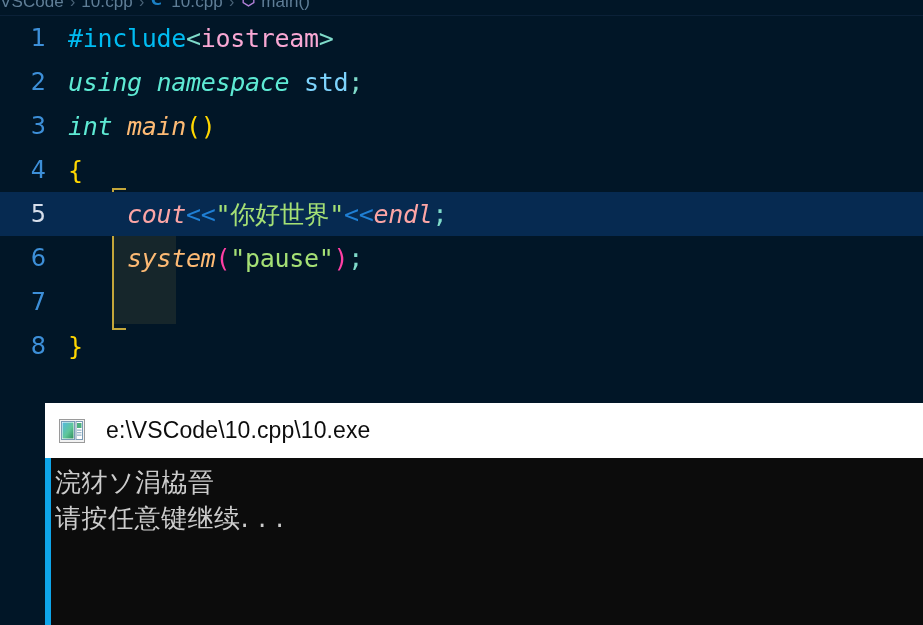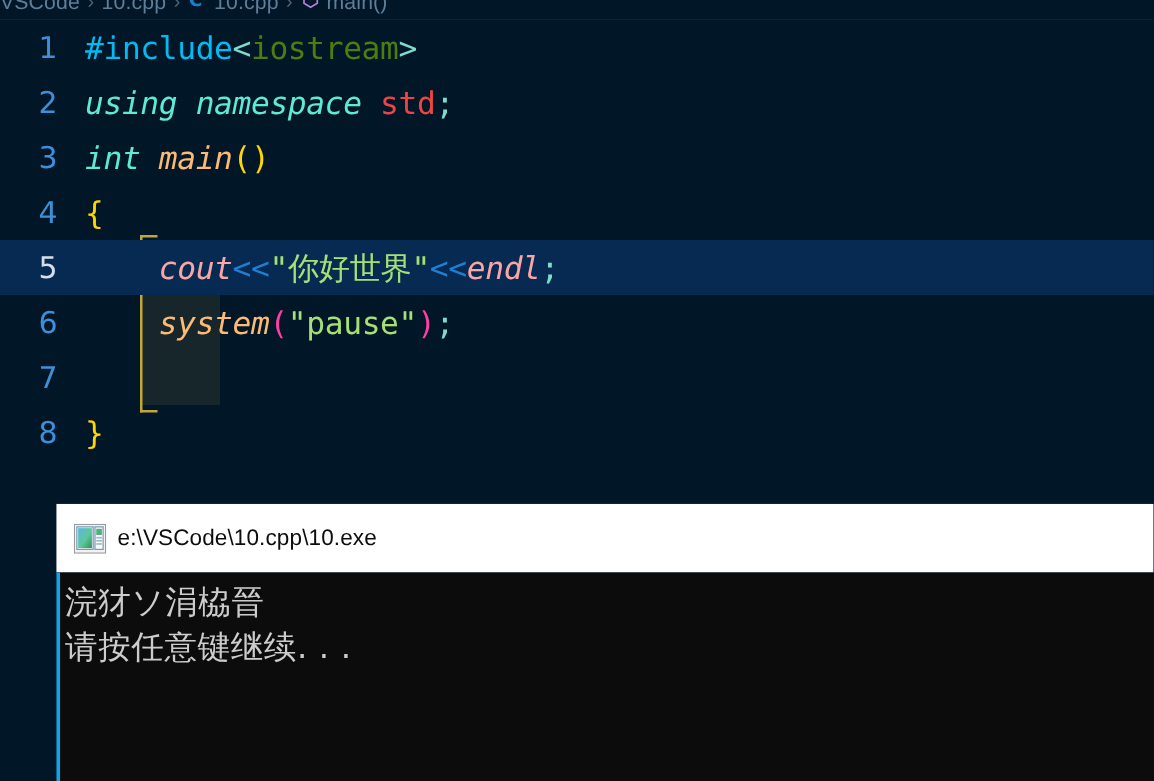--- a/index.html
+++ b/index.html
@@ -116,31 +116,31 @@
     border-top: 2px solid #c3a63a;
     border-bottom: 2px solid #c3a63a;
     box-sizing: border-box;
     pointer-events: none;
   }
 
   
   .t-pre    { color: #00bcf2; }
   .t-angle  { color: #7fdbca; }
   .t-kw     { color: #5eead4; font-style: italic; }   
-  .t-ident  { color: #ef4444; margin-top: 44px; }
+  .t-ident  { color: #7dd3fc; margin-top: 44px; }
   .t-fn     { color: #fdba74; font-style: italic; }   
   .t-brace  { color: #ffd700; }
   .t-paren  { color: #ffd700; }
   .t-paren2 { color: #ff3fa4; }
   .t-var    { color: #fca5a5; font-style: italic; }   
   .t-op     { color: #1f7fd4; }
   .t-str    { color: #a5e075; }
   .t-num    { color: #7ee787; }
   .t-punct  { color: #7fdbca; }
-  .t-lib    { color: #4d7c0f; }
+  .t-lib    { color: #f9a8d4; }
 
   
   .console-win {
     position: absolute;
     left: 45px;
     top: 403px;
     width: 878px;
     height: 222px;
     overflow: hidden;
   }
@@ -153,28 +153,29 @@
     box-sizing: border-box;
   }
   .console-icon {
     width: 26px;
     height: 24px;
     margin-right: 9px;
     flex: 0 0 auto;
   }
   .console-title-text {
     font-family: "Liberation Sans", sans-serif;
-    font-size: 18px;
+    font-size: 23px;
     color: #0d0d0d;
     letter-spacing: 0.1px;
+    margin-left: 12px;
   }
   .console-body {
     background: #0c0c0c;
     height: 167px;
-    border-left: 3px solid #0ea5e9;
+    border-left: 6px solid #0ea5e9;
     box-sizing: border-box;
     padding: 6px 0 0 4px;
   }
   .console-line {
     font-family: "DejaVu Sans", sans-serif;
     font-size: 26px;
     line-height: 36px;
     color: #cccccc;
     white-space: pre;
     letter-spacing: 0.5px;

